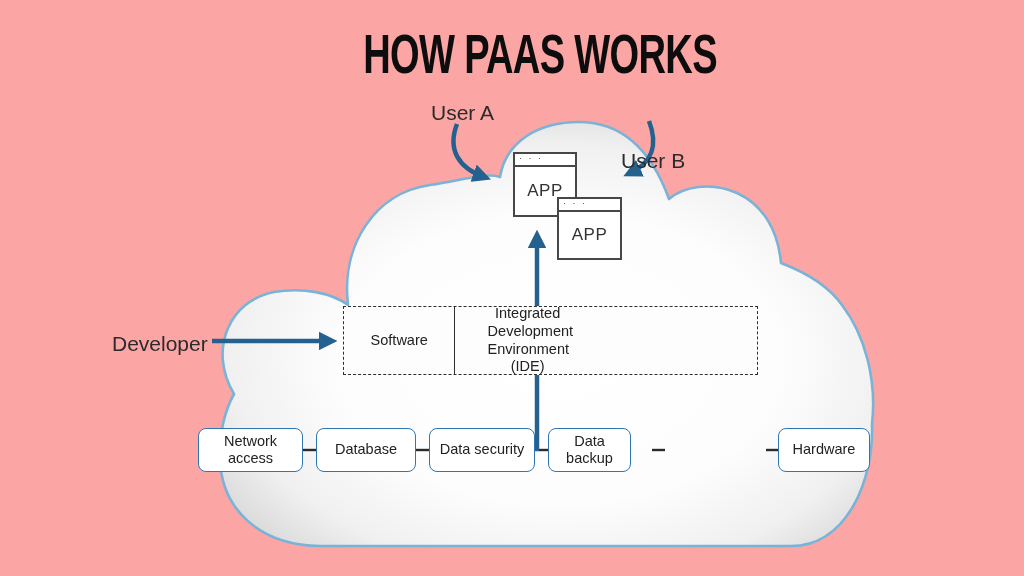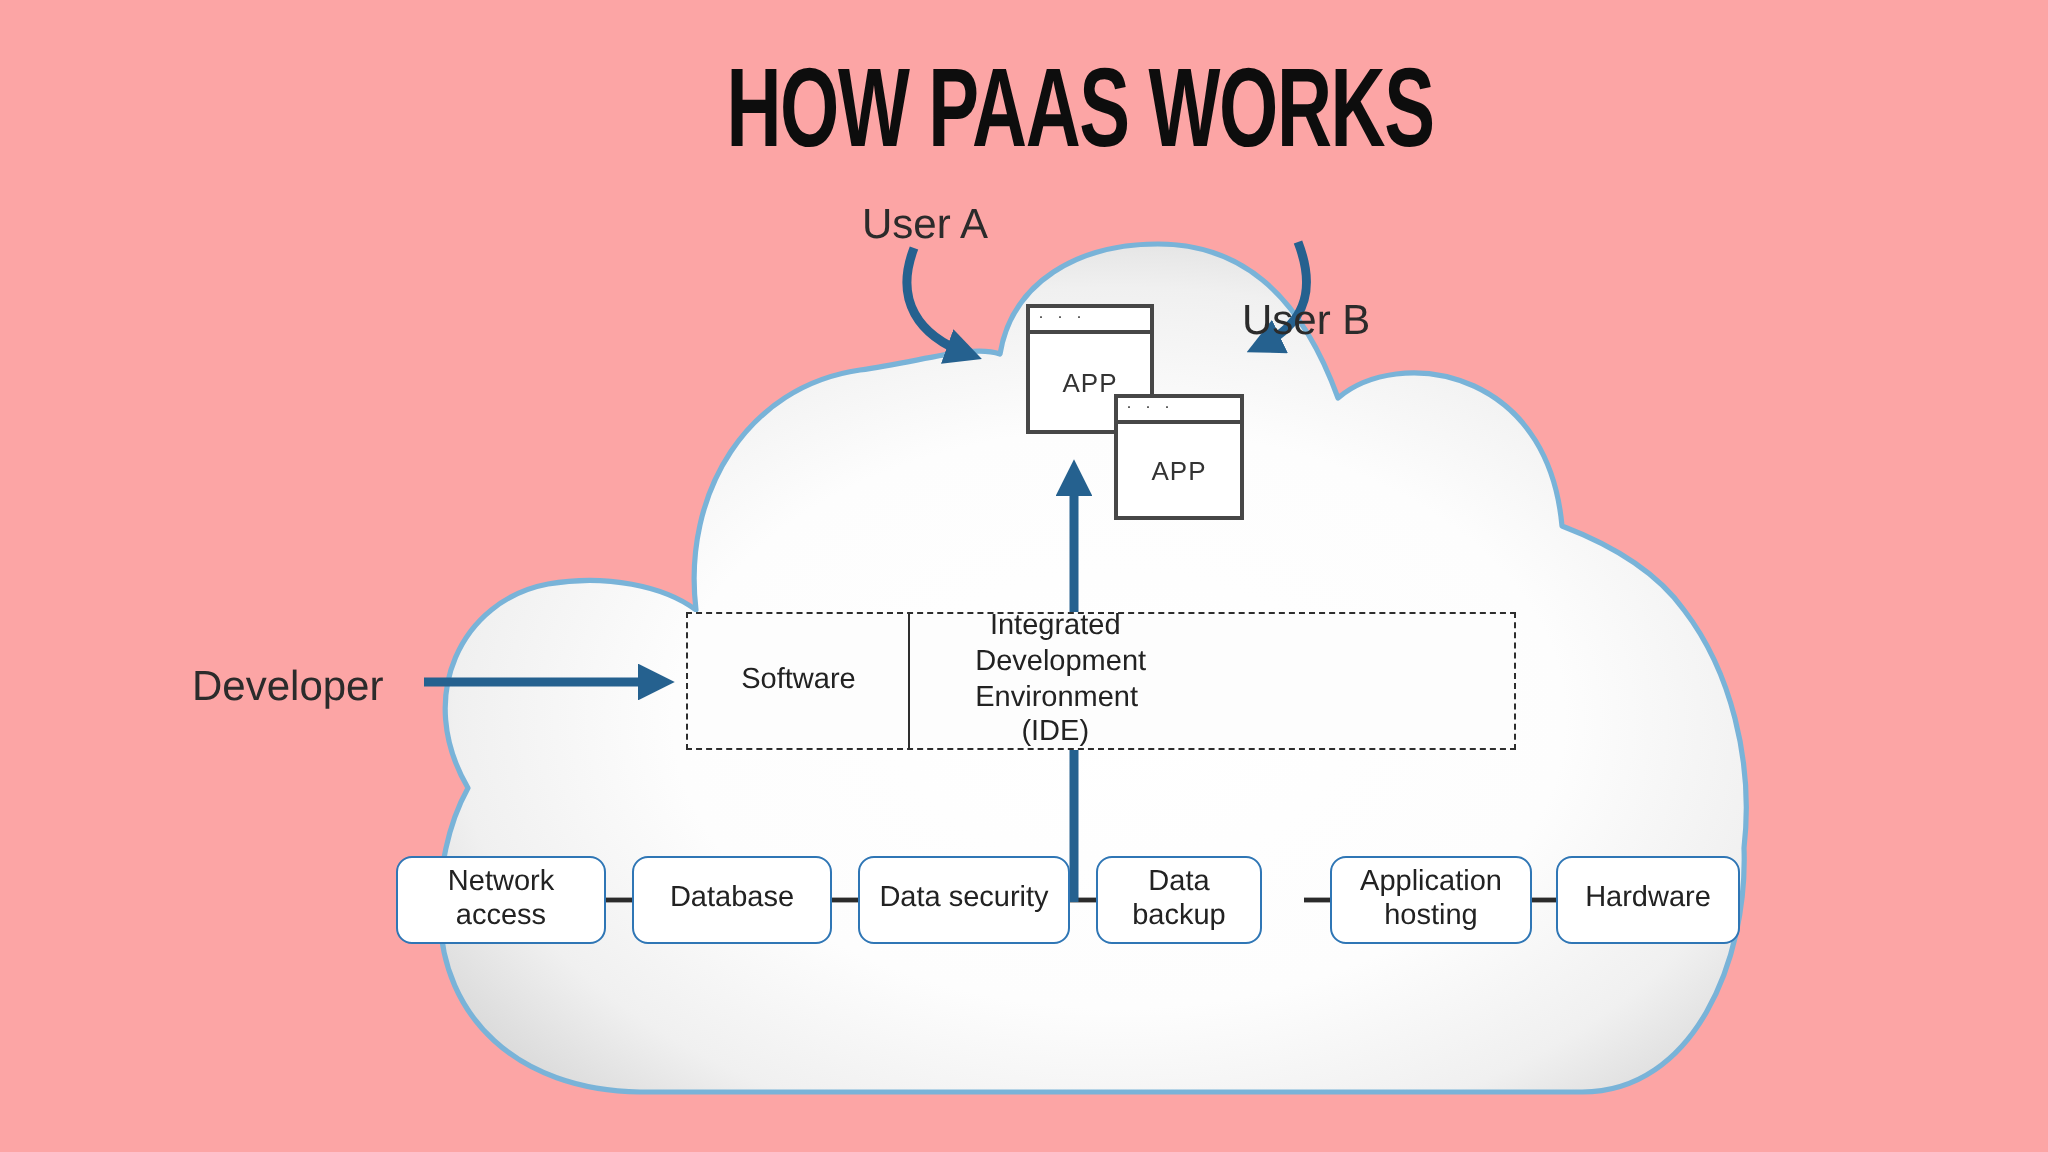--- a/index.html
+++ b/index.html
@@ -11,21 +11,21 @@
          letter-spacing:-1px;transform:scaleX(0.68);transform-origin:center;white-space:nowrap;}
   
   svg.layer{position:absolute;left:0;top:0;pointer-events:none;}
   
   .lbl{position:absolute;font-size:21px;color:#2b2b2b;white-space:nowrap;}
   
   .win{position:absolute;background:#ffffff;border:2px solid #474747;box-sizing:border-box;}
   .win .bar{height:11px;border-bottom:2px solid #474747;display:flex;align-items:center;}
   .win .dots{font-size:9px;line-height:1;letter-spacing:2px;color:#474747;margin-left:4px;margin-top:-3px;}
   .win .body{display:flex;align-items:center;justify-content:center;}
-  .win .app{font-size:13px;letter-spacing:0.5px;color:#333;}
+  .win .app{font-size:17px;letter-spacing:0.5px;color:#333;}
   
   .platform{position:absolute;left:343px;top:306px;width:415px;height:69px;box-sizing:border-box;
             border:1.7px dashed #2e2e2e;background:#fdfdfd;display:flex;}
   .pcell{display:flex;align-items:center;justify-content:center;text-align:center;
          font-size:14.5px;line-height:1.22;color:#222;}
   .pcell + .pcell{border-left:1.8px solid #2e2e2e;}
   .pcell:nth-child(1){width:26.75%;}
   .pcell:nth-child(2){width:34.94%;}
   .pcell:nth-child(3){width:38.31%;margin-top:34px;}
   .pcell .inner{display:inline-block;}
@@ -92,21 +92,21 @@
 
     <path d="M 649 121 C 659 147 651 163 630 173" fill="none" stroke="#25618f" stroke-width="4.5" marker-end="url(#ah)"></path>
   </svg>
 
   <div class="title-wrap">
     <span class="title">HOW PAAS WORKS</span>
   </div>
 
   <div class="lbl" style="left:431px;top:101px;">User A</div>
   <div class="lbl" style="left:621px;top:101px;margin-top:48px;">User B</div>
-  <div class="lbl" style="left:96px;top:332px;">Developer</div>
+  <div class="lbl" style="left:112px;top:332px;">Developer</div>
 
   <div class="win" style="left:513px;top:152px;width:64px;height:65px;">
     <div class="bar">
       <span class="dots">· · ·</span>
     </div>
     <div class="body" style="height:48px;">
       <span class="app">APP</span>
     </div>
   </div>
 
@@ -133,20 +133,17 @@
   </div>
   <div class="ibox" style="left:316px;width:100px;">
     <span>Database</span>
   </div>
   <div class="ibox" style="left:429px;width:106px;">
     <span>Data security</span>
   </div>
   <div class="ibox" style="left:548px;width:83px;">
     <span>Data backup</span>
   </div>
-  <div class="ibox" style="left:665px;width:101px;">
-    <span style="display:inline-block;width:80px;">Application hosting</span>
-  </div>
   <div class="ibox" style="left:778px;width:92px;">
     <span>Hardware</span>
   </div>
 
 </div>
 
 </body></html>

